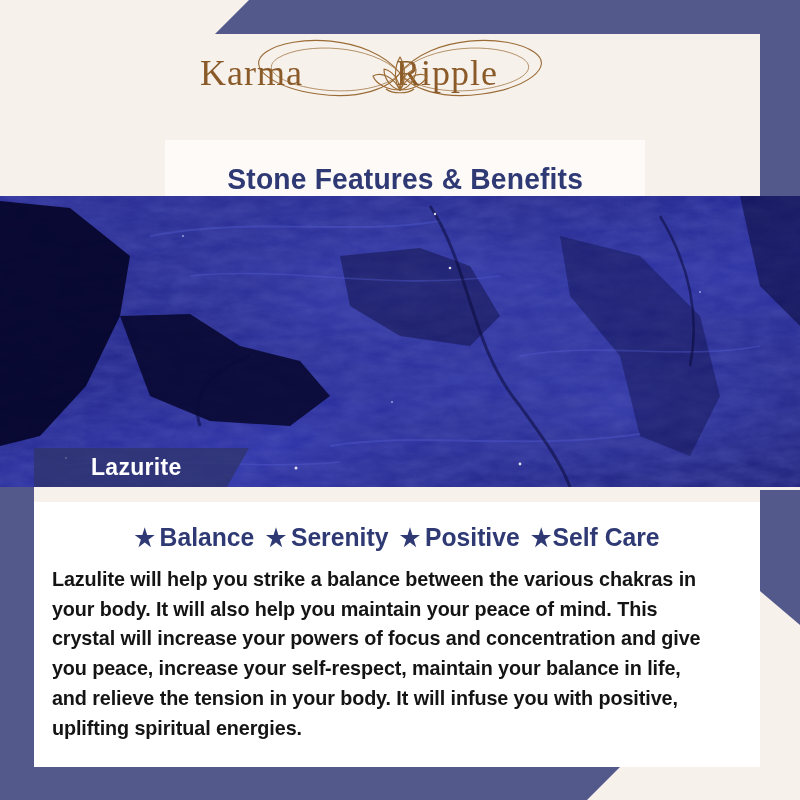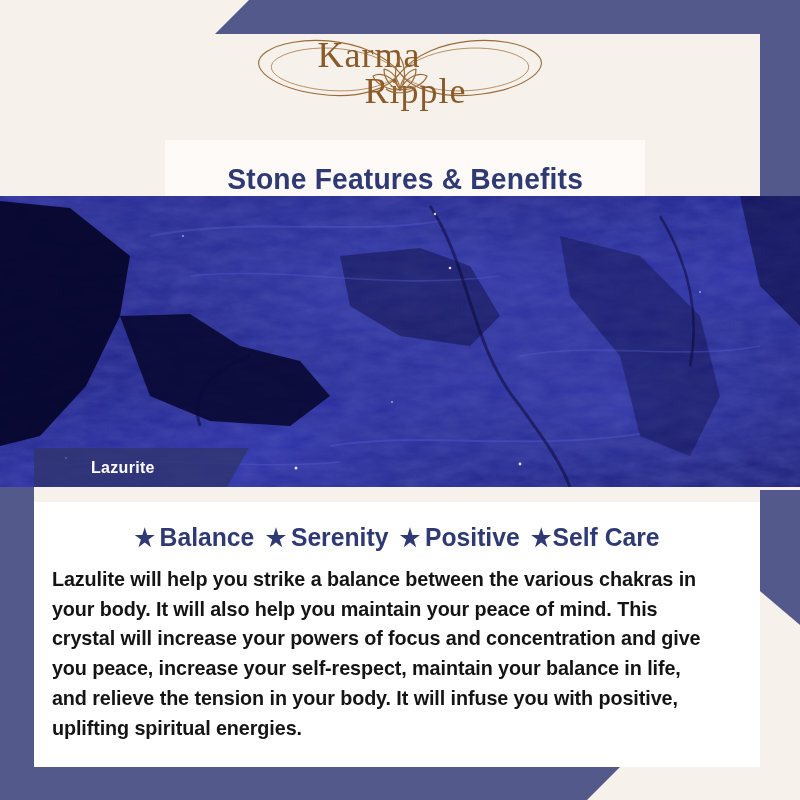--- a/index.html
+++ b/index.html
@@ -50,22 +50,20 @@
     display: flex;
     align-items: center;
     justify-content: center;
   }
   #logo-inner {
     position: relative;
     width: 400px;
     height: 74px;
     display: flex;
     align-items: center;
-    justify-content: center;
-    flex-direction: column;
   }
   #logo-swirl {
     position: absolute;
     top: 0; left: 0;
     width: 400px; height: 74px;
     pointer-events: none;
   }
   .logo-word {
     font-family: "Liberation Serif", serif;
     font-size: 36px;
@@ -121,21 +119,21 @@
     top: 448px; left: 34px;
     width: 215px; height: 39px;
     background: rgba(47, 52, 110, 0.80);
     clip-path: polygon(0 0, 100% 0, calc(100% - 22px) 100%, 0 100%);
     display: flex;
     align-items: center;
     z-index: 5;
   }
   #stone-name {
     color: #ffffff;
-    font-size: 16px;
+    font-size: 23px;
     font-weight: bold;
     letter-spacing: 0.3px;
     padding-left: 57px;
   }
 
   
   #gap-strip {
     position: absolute;
     top: 487px; left: 34px; right: 40px; height: 15px;
     background: #f7f1ec;

